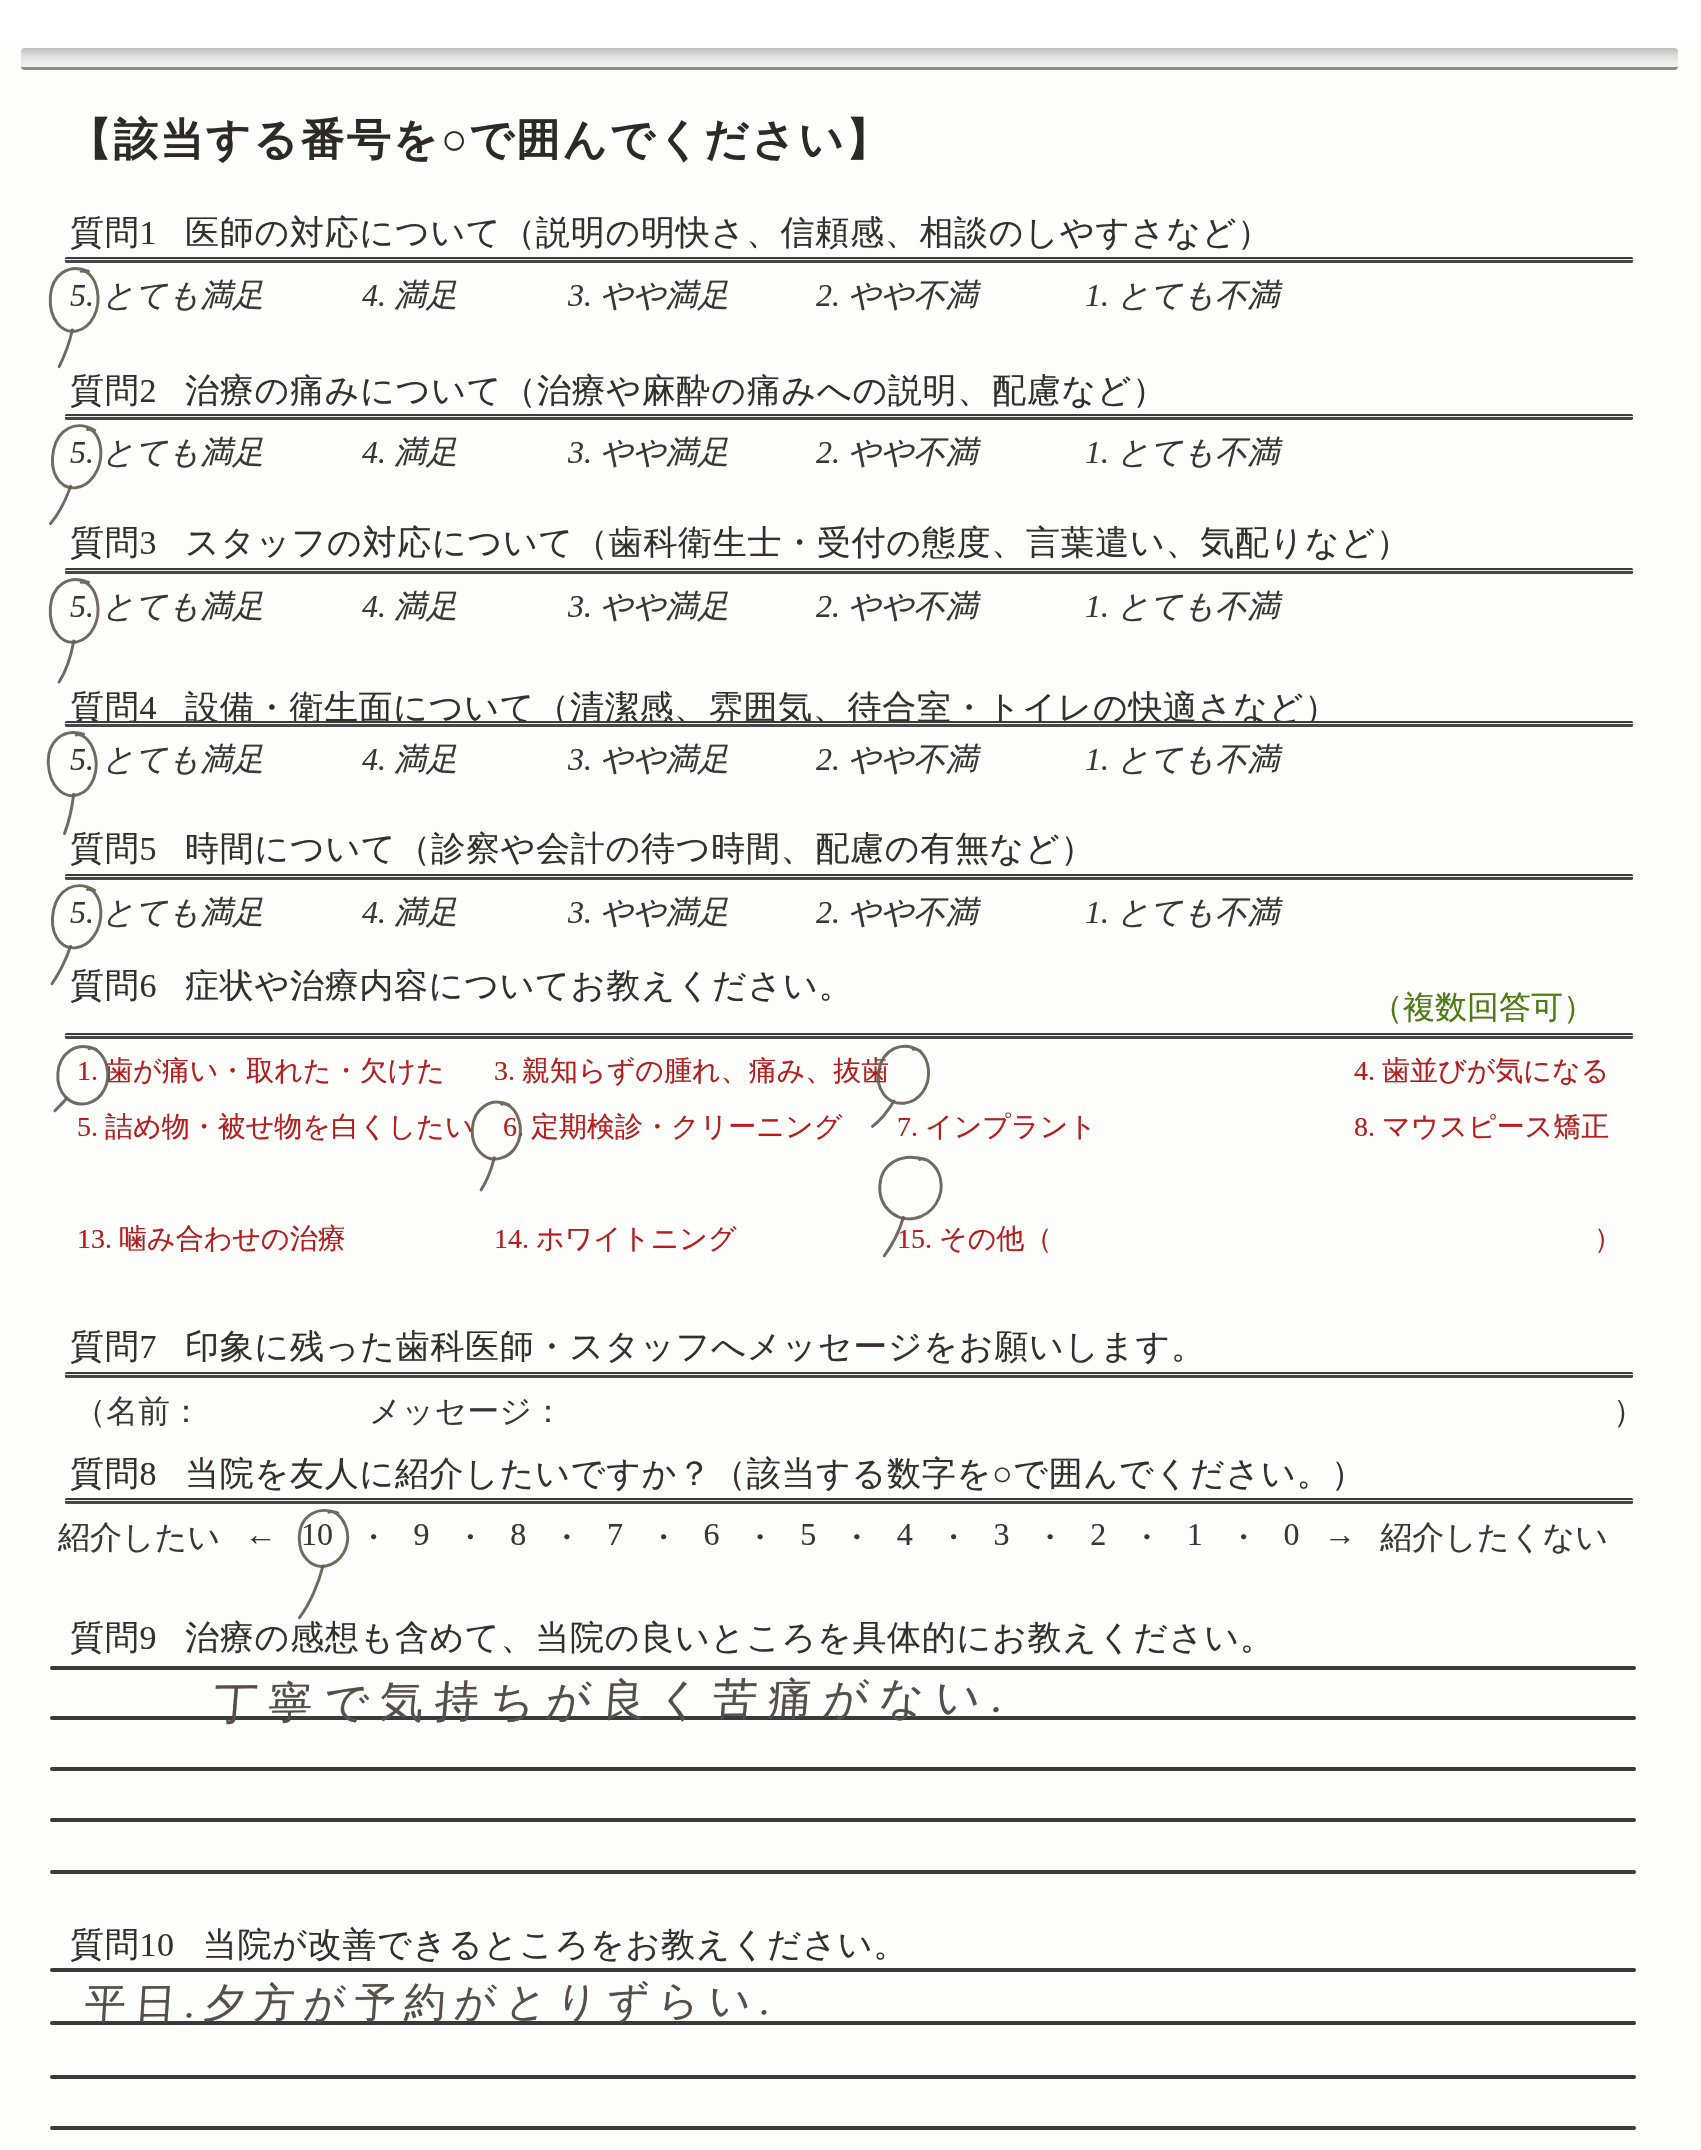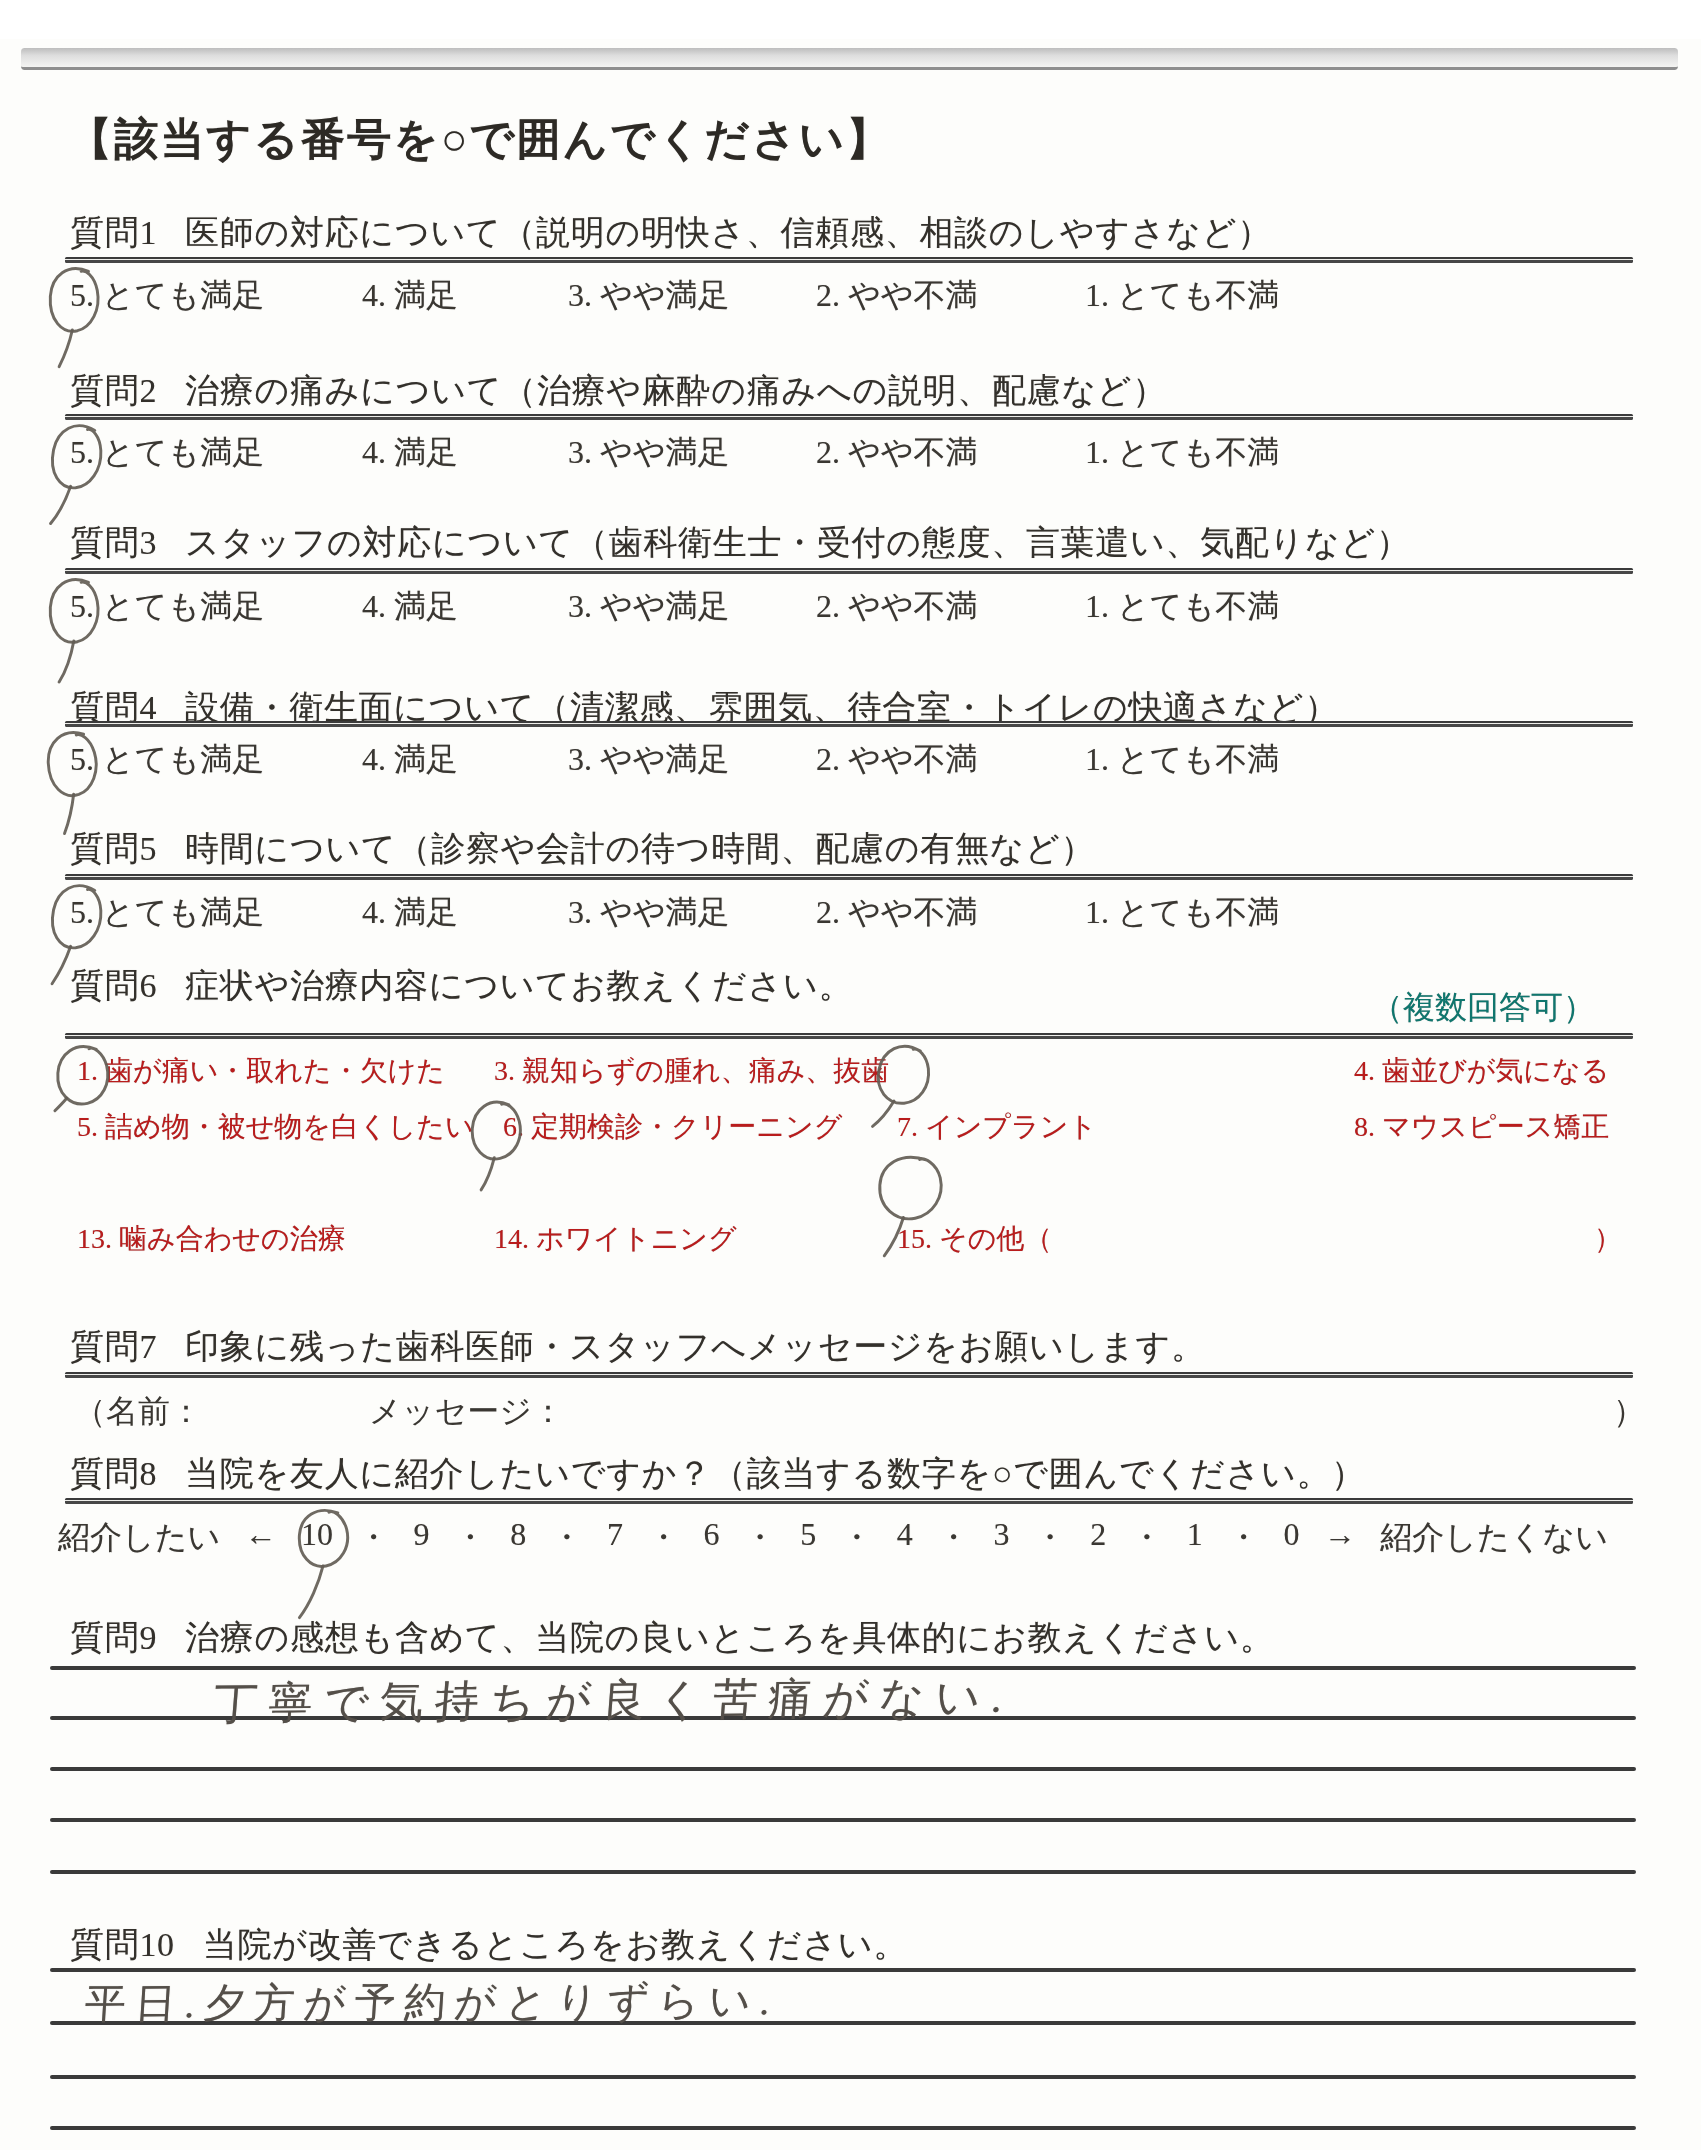--- a/index.html
+++ b/index.html
@@ -25,24 +25,24 @@
   }
   .qhead{
     position:absolute;left:70px;font-size:34px;white-space:nowrap;
     color:#33302b;text-shadow:0 0 0.7px rgba(60,55,50,.4);letter-spacing:0.7px;
   }
   .qhead .qid{margin-right:28px;}
   .rule{
     position:absolute;left:65px;width:1568px;height:5.9px;border-radius:1.5px;
     background:linear-gradient(to bottom,#3b3b3b 0 2.2px,#eeeeea 2.2px 3px,#474747 3px 5.9px);
   }
-  .opts{position:absolute;left:0;top:0;width:100%;height:41px;font-size:32px;color:#3a3732;text-shadow:0 0 0.7px rgba(60,55,50,.4);}
+  .opts{position:absolute;left:0;top:0;width:100%;height:41px;font-size:32px;color:#3a3732;text-shadow:0 0 0.7px rgba(60,55,50,.4);font-style:italic;}
   .opts span{position:absolute;white-space:nowrap;}
   .op-a{left:70px;} .op-b{left:362px;} .op-c{left:568px;} .op-d{left:816px;} .op-e{left:1085px;}
-  .q6note{position:absolute;right:106px;top:947px;font-size:32px;color:#0f766e;text-shadow:0 0 0.7px rgba(60,55,50,.4);}
+  .q6note{position:absolute;right:106px;top:947px;font-size:32px;color:#4d7c0f;text-shadow:0 0 0.7px rgba(60,55,50,.4);}
   .q6row{position:absolute;left:7px;width:100%;height:38px;font-size:28px;color:#b91c1c;text-shadow:0 0 0.7px rgba(60,55,50,.4);}
   .q6row span{position:absolute;white-space:nowrap;}
   .c1{left:70px;} .c2{left:487px;} .c3{left:890px;} .c4{left:1347px;} .cend{left:1587px;}
   .q7row{position:absolute;top:1351px;left:0;width:100%;font-size:32px;color:#3a3732;}
   .q7row span{position:absolute;white-space:nowrap;font-family:Liberation Serif, serif;}
   .q7name{left:74px;} .q7msg{left:369px;} .q7close{left:1613px;}
   .nps{
     position:absolute;left:58px;top:1477px;width:1550px;
     display:flex;justify-content:space-between;align-items:flex-start;
     font-size:32px;color:#3a3732;text-shadow:0 0 0.7px rgba(60,55,50,.4);

